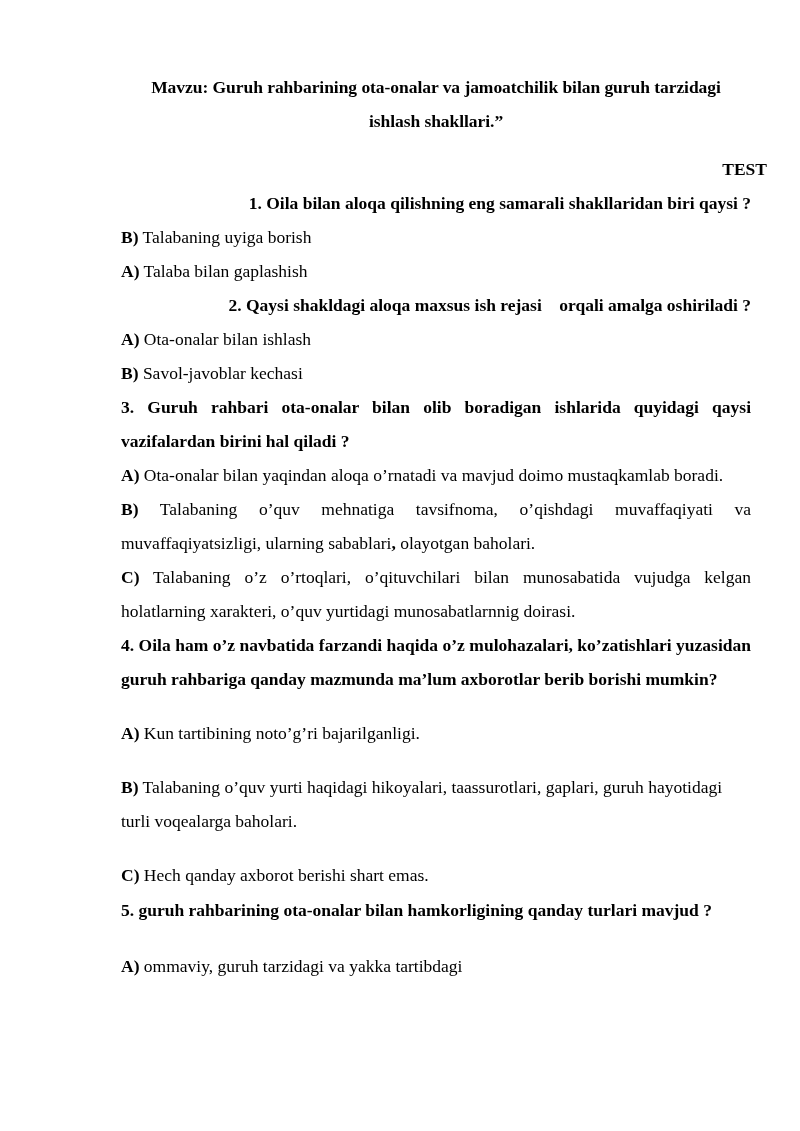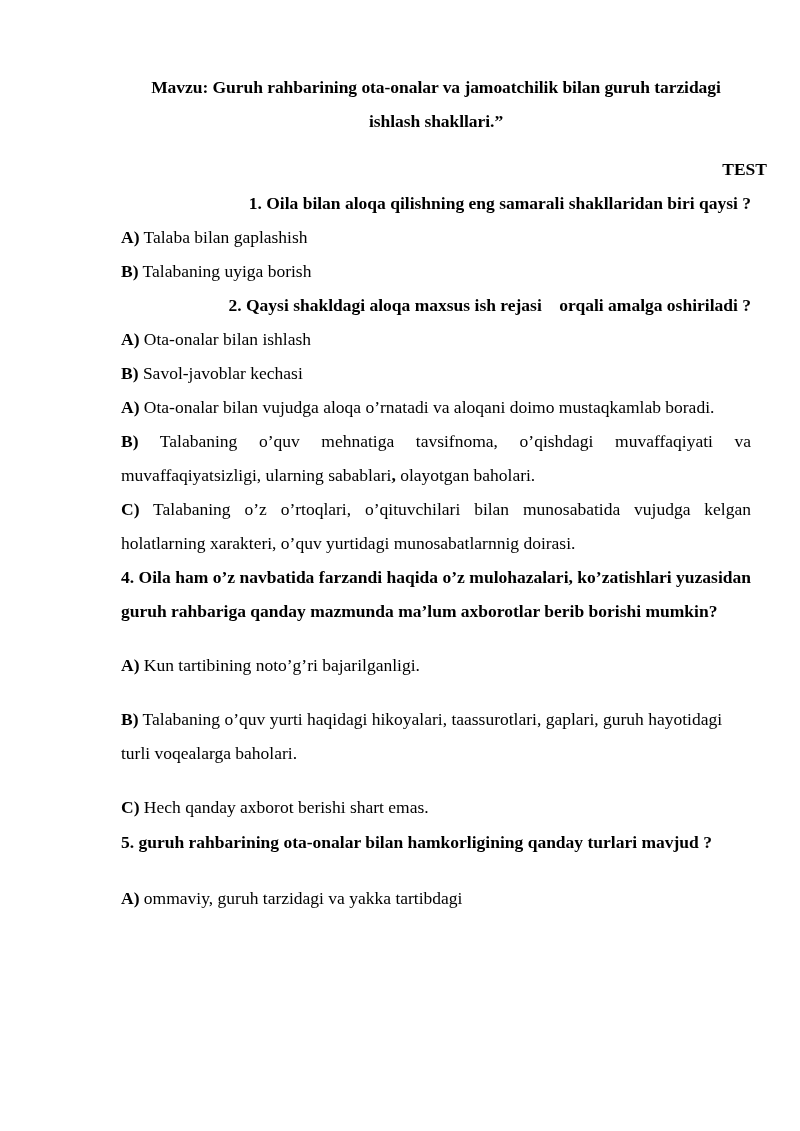--- a/index.html
+++ b/index.html
@@ -99,28 +99,29 @@
   <div id="content">
 
     <h1 class="doc-title">
       <span>Mavzu: Guruh rahbarining ota-onalar va jamoatchilik bilan guruh tarzidagi</span><br>
       <span>ishlash shakllari.”</span>
     </h1>
 
     <div class="test-heading"><span class="inner">TEST</span></div>
 
     <p class="question q-plain">1. Oila bilan aloqa qilishning eng samarali  shakllaridan biri qaysi ?</p>
+    <p class="option opt-plain"><span class="lbl">B)</span><span> Talabaning uyiga borish</span></p>
     <p class="option opt-plain"><span class="lbl">A)</span><span> Talaba bilan gaplashish</span></p>
-    <p class="option opt-plain"><span class="lbl">B)</span><span> Talabaning uyiga borish</span></p>
 
     <p class="question q-plain wide-gap">2. Qaysi shakldagi aloqa maxsus ish rejasi    orqali amalga oshiriladi ?</p>
     <p class="option opt-plain"><span class="lbl">A)</span><span> Ota-onalar bilan ishlash</span></p>
     <p class="option opt-plain"><span class="lbl">B)</span><span> Savol-javoblar kechasi</span></p>
 
-    <p class="option"><span class="lbl">A)</span><span> Ota-onalar bilan vujudga aloqa o’rnatadi va aloqani doimo mustaqkamlab boradi.</span></p>
+    <p class="question">3. Guruh rahbari ota-onalar bilan olib boradigan ishlarida quyidagi qaysi vazifalardan birini hal qiladi ?</p>
+    <p class="option"><span class="lbl">A)</span><span> Ota-onalar bilan yaqindan aloqa o’rnatadi va mavjud doimo mustaqkamlab boradi.</span></p>
     <p class="option"><span class="lbl">B)</span><span> Talabaning o’quv mehnatiga tavsifnoma, o’qishdagi muvaffaqiyati va muvaffaqiyatsizligi, ularning sabablari</span><span class="bold-comma">,</span><span> olayotgan baholari.</span></p>
     <p class="option"><span class="lbl">C)</span><span> Talabaning o’z o’rtoqlari, o’qituvchilari bilan munosabatida vujudga kelgan holatlarning xarakteri, o’quv yurtidagi munosabatlarnnig doirasi.</span></p>
 
     <p class="question">4. Oila ham o’z navbatida farzandi haqida o’z mulohazalari, ko’zatishlari yuzasidan guruh rahbariga qanday mazmunda ma’lum axborotlar berib borishi mumkin?</p>
     <p class="option opt-left"><span class="lbl">A)</span><span> Kun tartibining noto’g’ri bajarilganligi.</span></p>
     <p class="option opt-left"><span class="lbl">B)</span><span> Talabaning o’quv yurti haqidagi hikoyalari, taassurotlari, gaplari, guruh hayotidagi turli voqealarga baholari.</span></p>
     <p class="option opt-left"><span class="lbl">C)</span><span> Hech qanday axborot berishi shart emas.</span></p>
 
     <p class="question q-tight">5. guruh rahbarining ota-onalar bilan hamkorligining qanday turlari mavjud ?</p>
     <div class="spacer-sm"></div>

